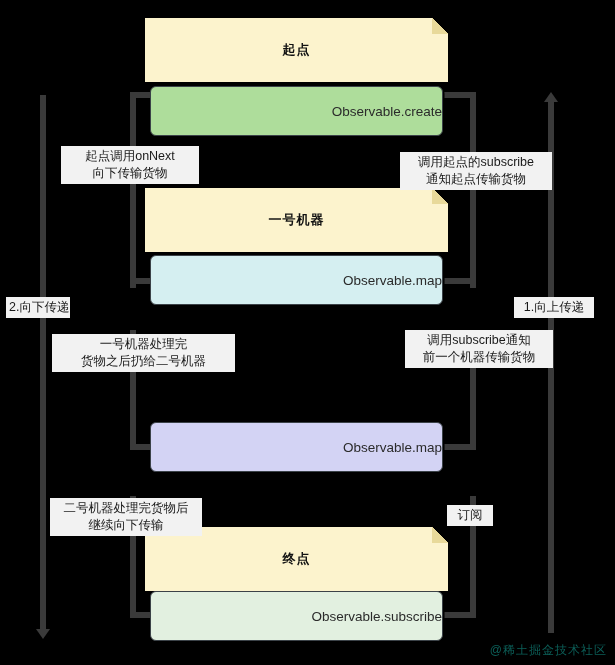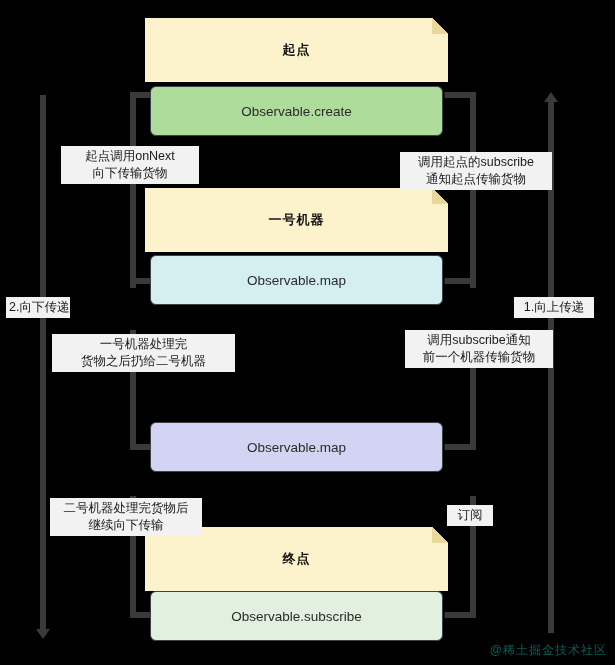--- a/index.html
+++ b/index.html
@@ -11,21 +11,21 @@
   .note{position:absolute;background:#fcf3cd;box-sizing:border-box;}
   .note .fold{position:absolute;right:0;top:0;width:16px;height:16px;
       background:linear-gradient(225deg,#000 0 49%,#e8d99a 49% 100%);}
   .note .ntext{position:absolute;left:0;right:0;top:50%;transform:translateY(-50%);
       text-align:center;font-weight:bold;font-size:13px;color:#111;letter-spacing:1px;}
 
   
   .opbox{position:absolute;box-sizing:border-box;border:1.5px solid #3b4248;
       border-radius:6px;box-shadow:2px 2px 0 rgba(0,0,0,.55);}
   .opbox .otext{position:absolute;left:0;right:0;top:50%;transform:translateY(-50%);
-      text-align:center;font-size:13.5px;color:#2b2b2b;}
+      text-align:right;font-size:13.5px;color:#2b2b2b;}
 
   
   .vline{position:absolute;background:#3a3a3a;width:6px;}
   .hline{position:absolute;background:#3a3a3a;height:6px;}
   .arrow-down{position:absolute;width:0;height:0;
       border-left:7px solid transparent;border-right:7px solid transparent;
       border-top:10px solid #3a3a3a;}
   .arrow-up{position:absolute;width:0;height:0;
       border-left:7px solid transparent;border-right:7px solid transparent;
       border-bottom:10px solid #3a3a3a;}

